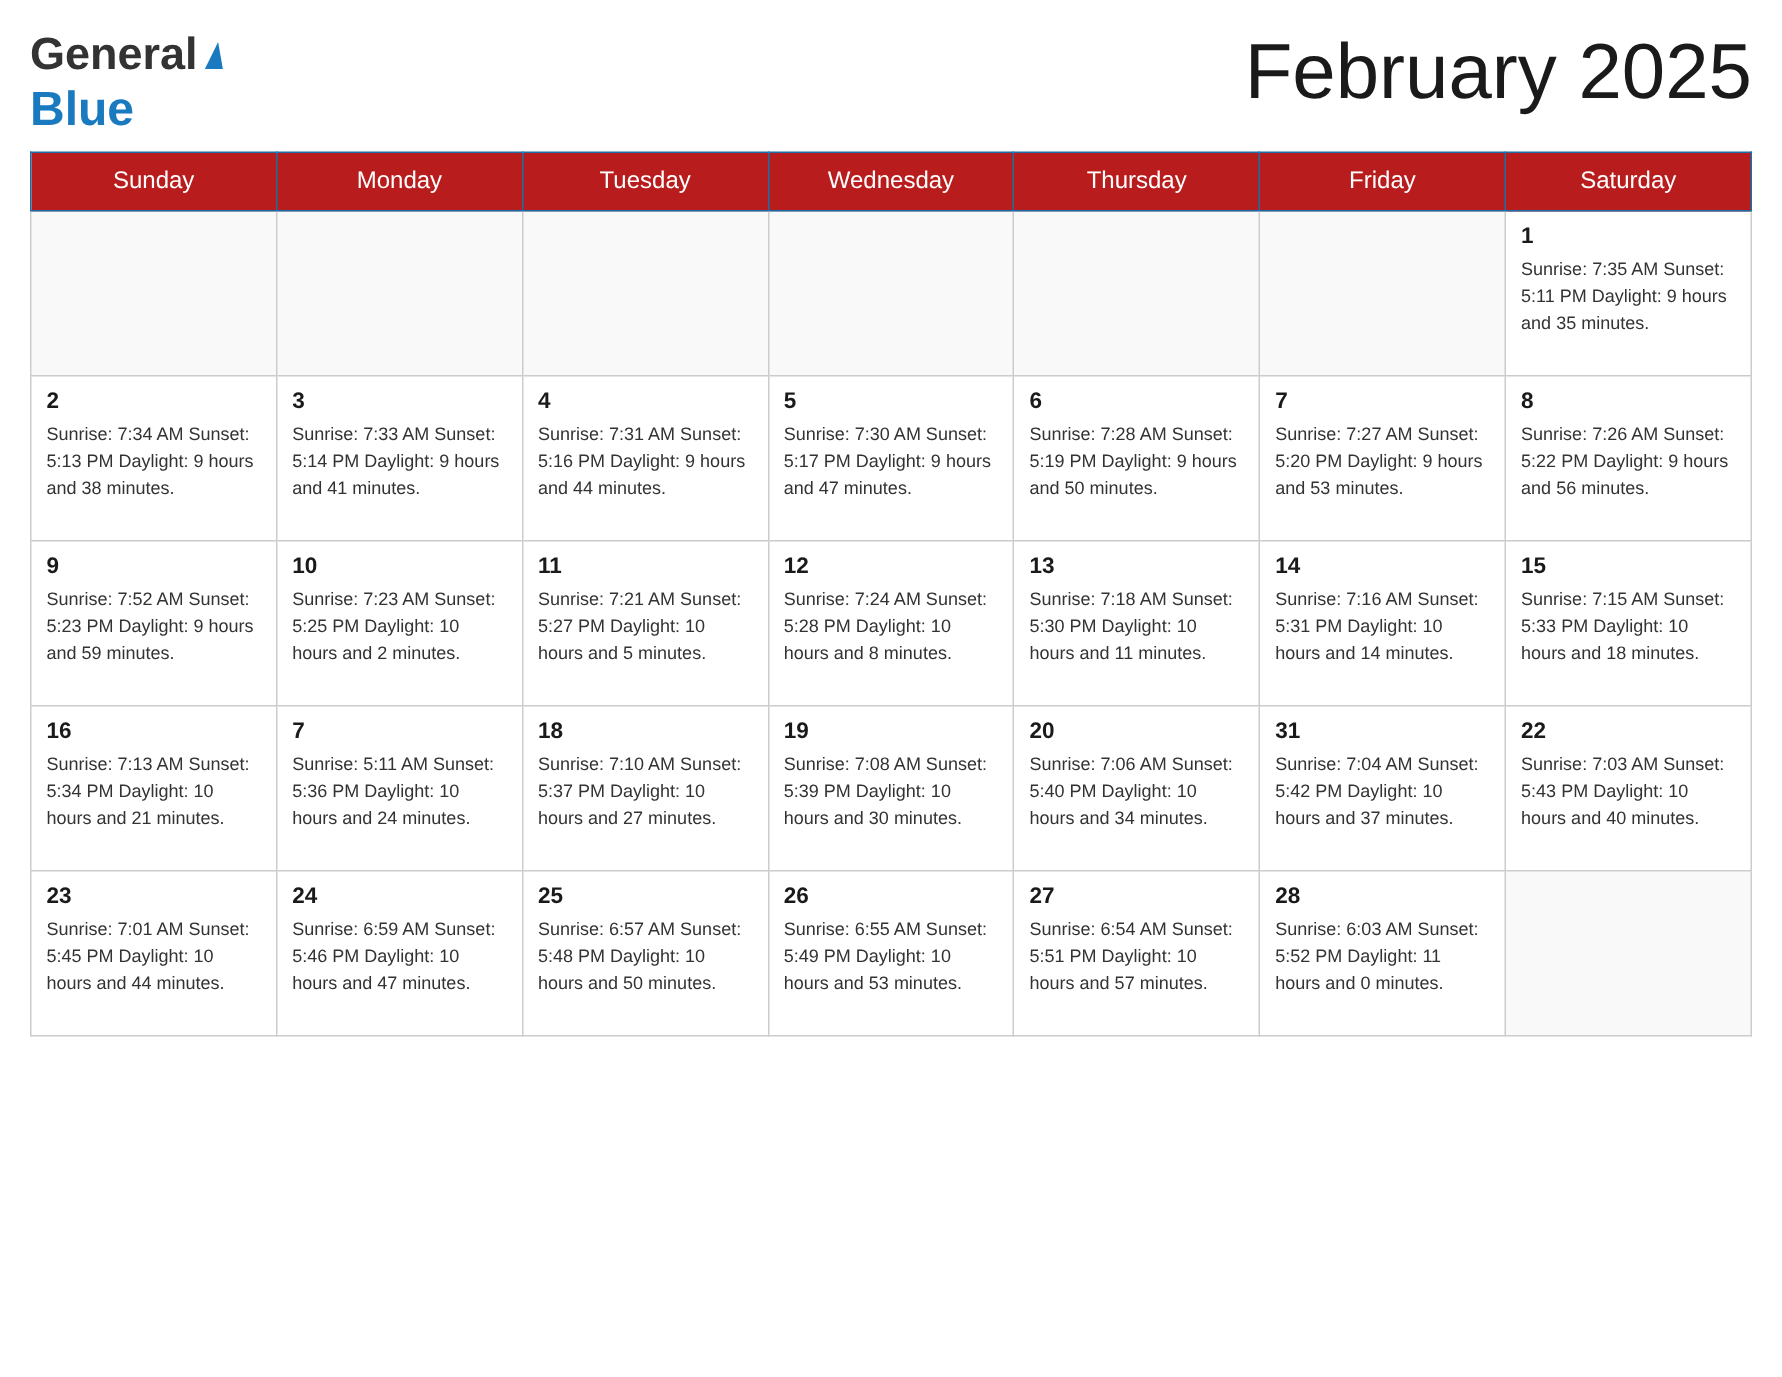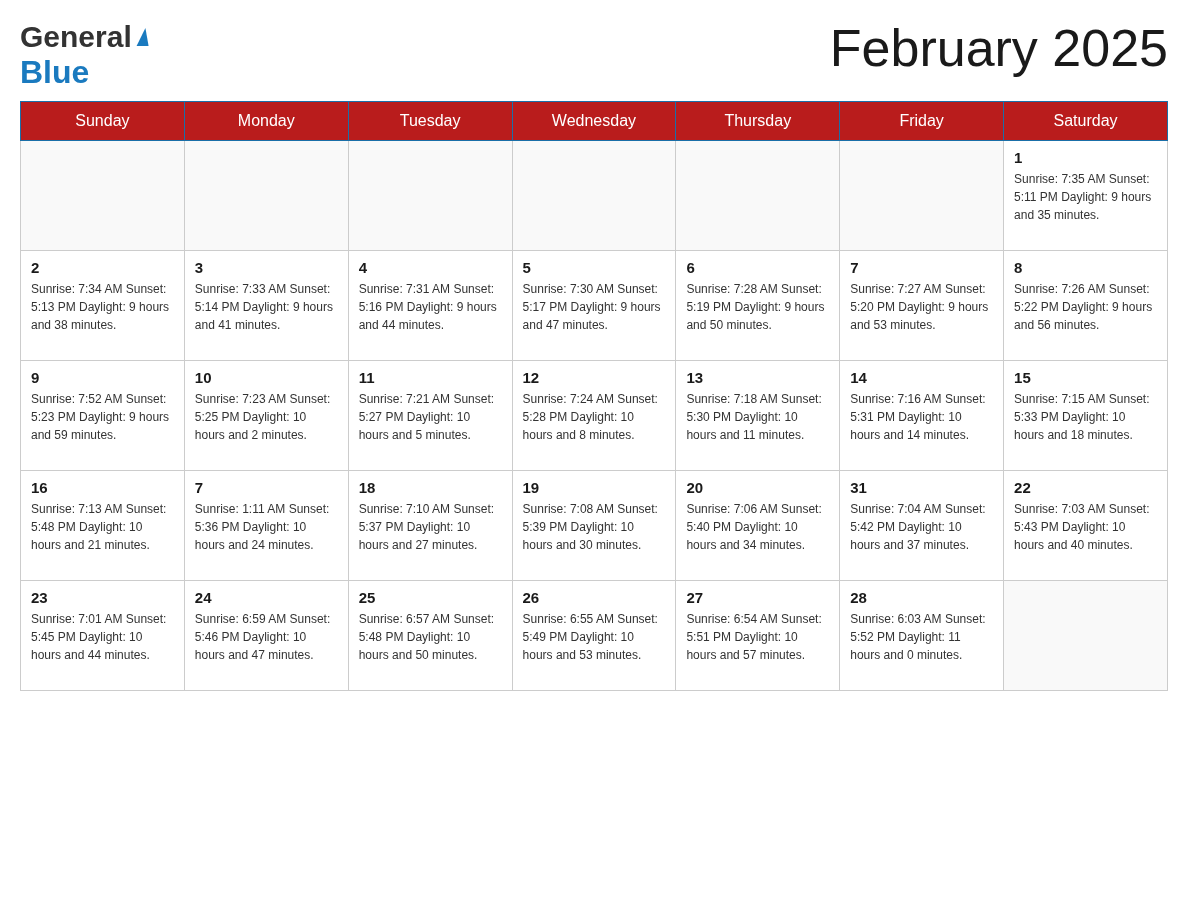--- a/index.html
+++ b/index.html
@@ -233,26 +233,26 @@
           <div class="day-number">15</div>
           <div class="day-info">Sunrise: 7:15 AM
 Sunset: 5:33 PM
 Daylight: 10 hours and 18 minutes.</div>
         </td>
       </tr>
       <tr class="week-row">
         <td>
           <div class="day-number">16</div>
           <div class="day-info">Sunrise: 7:13 AM
-Sunset: 5:48 PM
+Sunset: 5:34 PM
 Daylight: 10 hours and 21 minutes.</div>
         </td>
         <td>
           <div class="day-number">7</div>
-          <div class="day-info">Sunrise: 1:11 AM
+          <div class="day-info">Sunrise: 5:11 AM
 Sunset: 5:36 PM
 Daylight: 10 hours and 24 minutes.</div>
         </td>
         <td>
           <div class="day-number">18</div>
           <div class="day-info">Sunrise: 7:10 AM
 Sunset: 5:37 PM
 Daylight: 10 hours and 27 minutes.</div>
         </td>
         <td>

